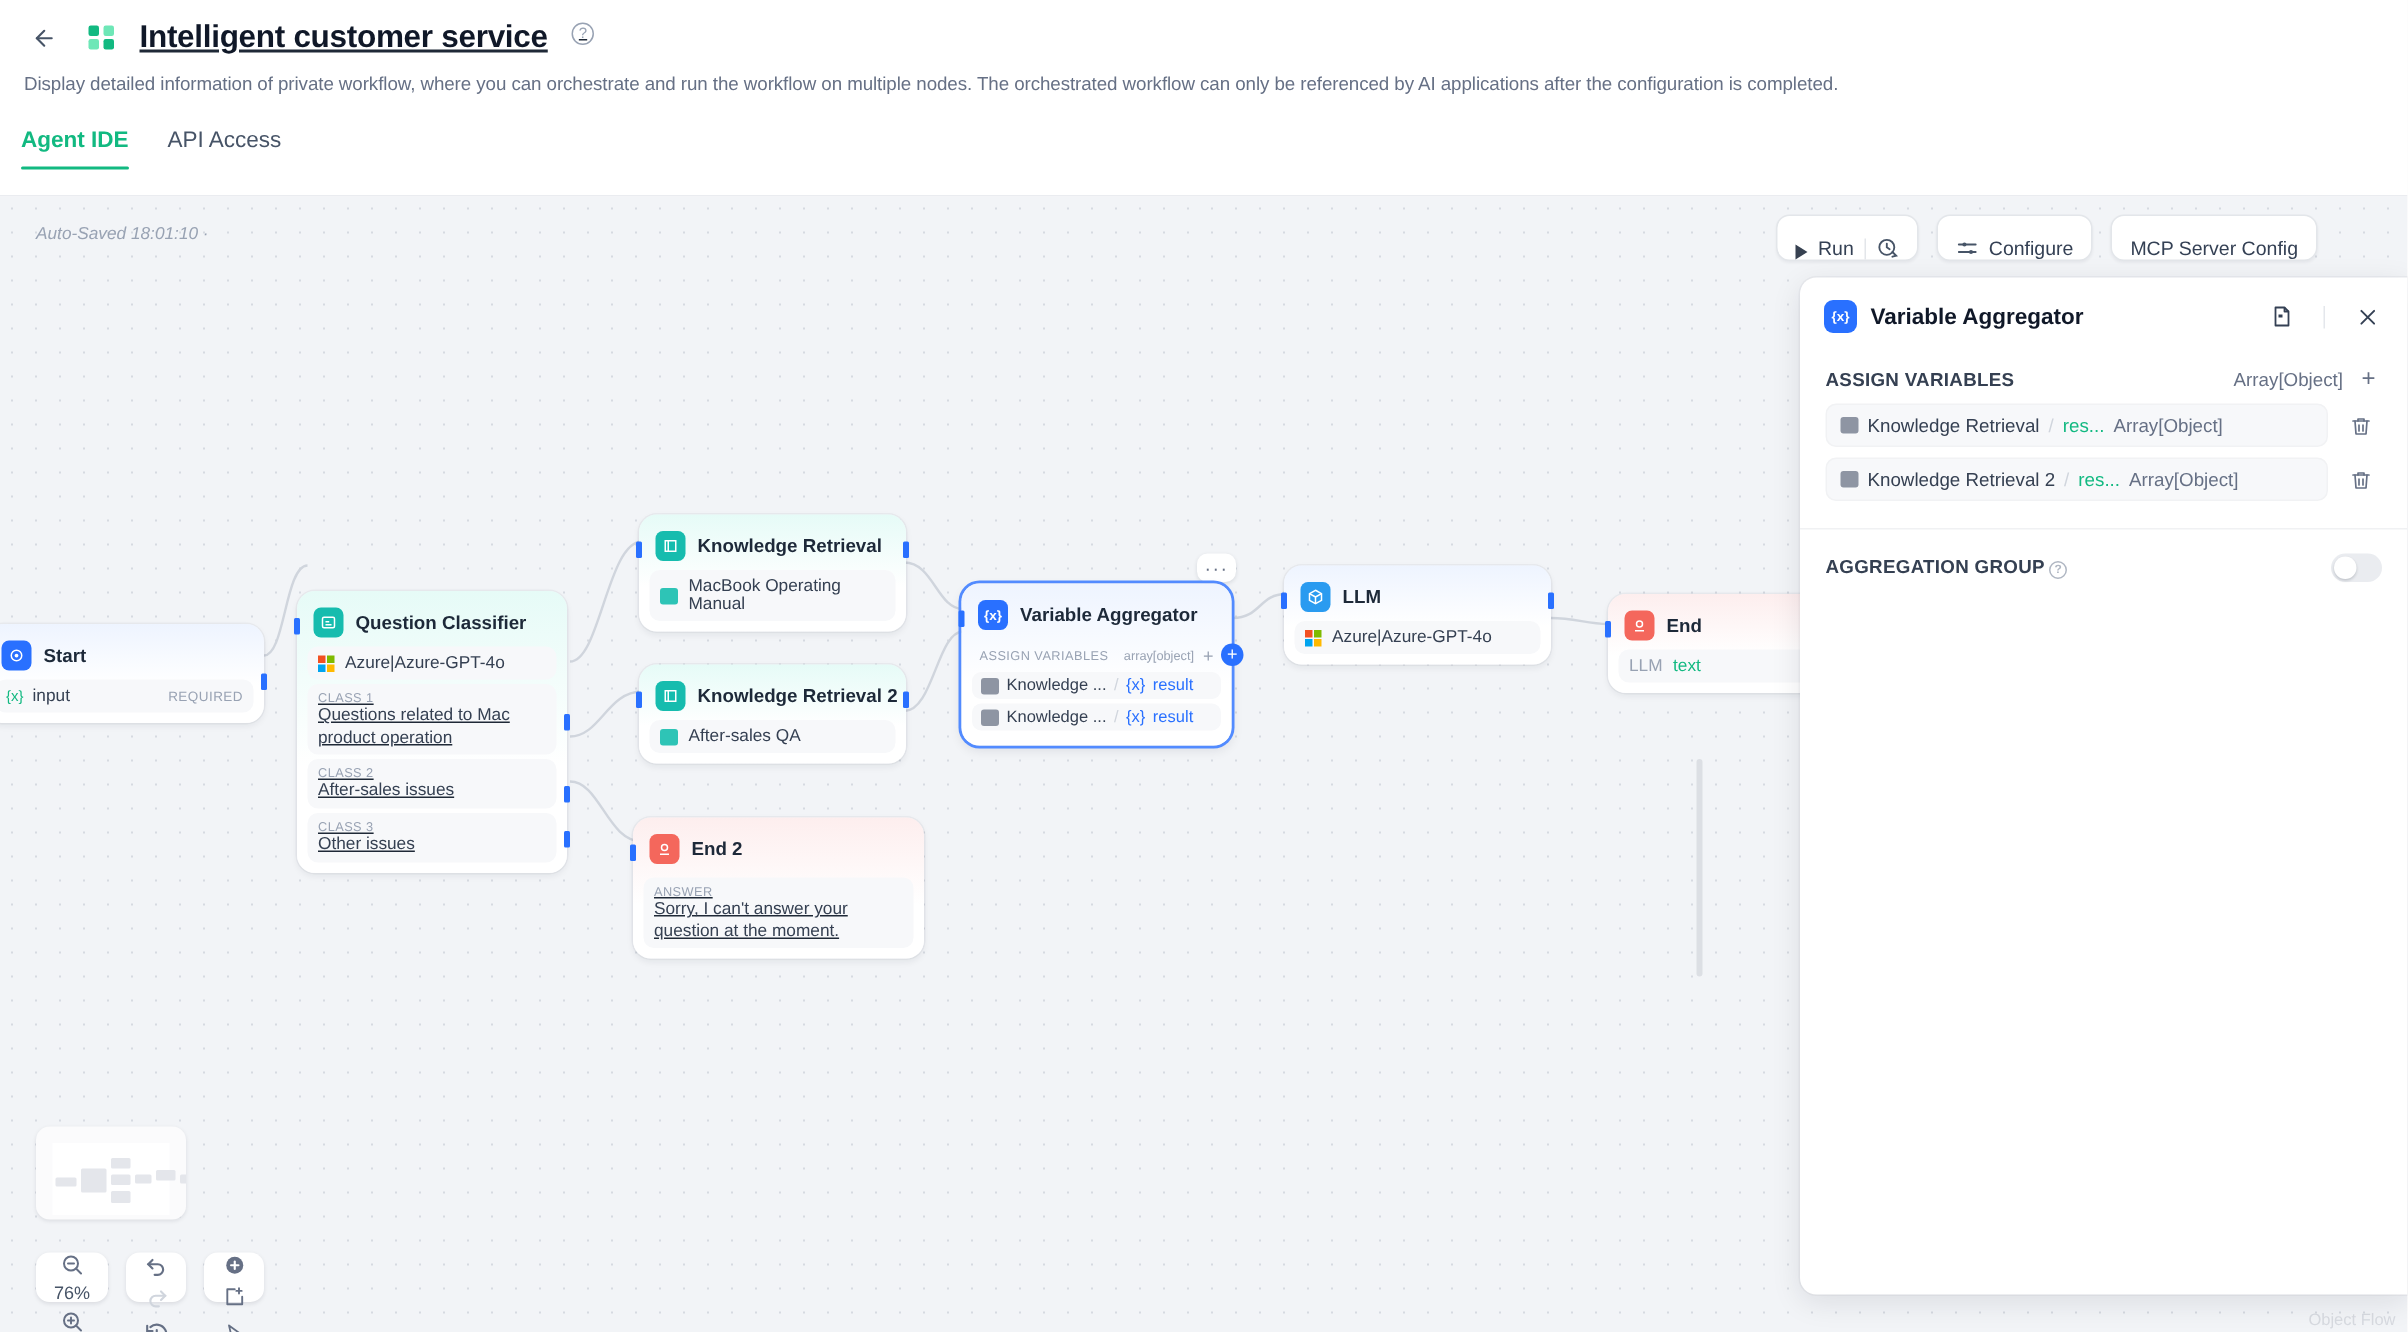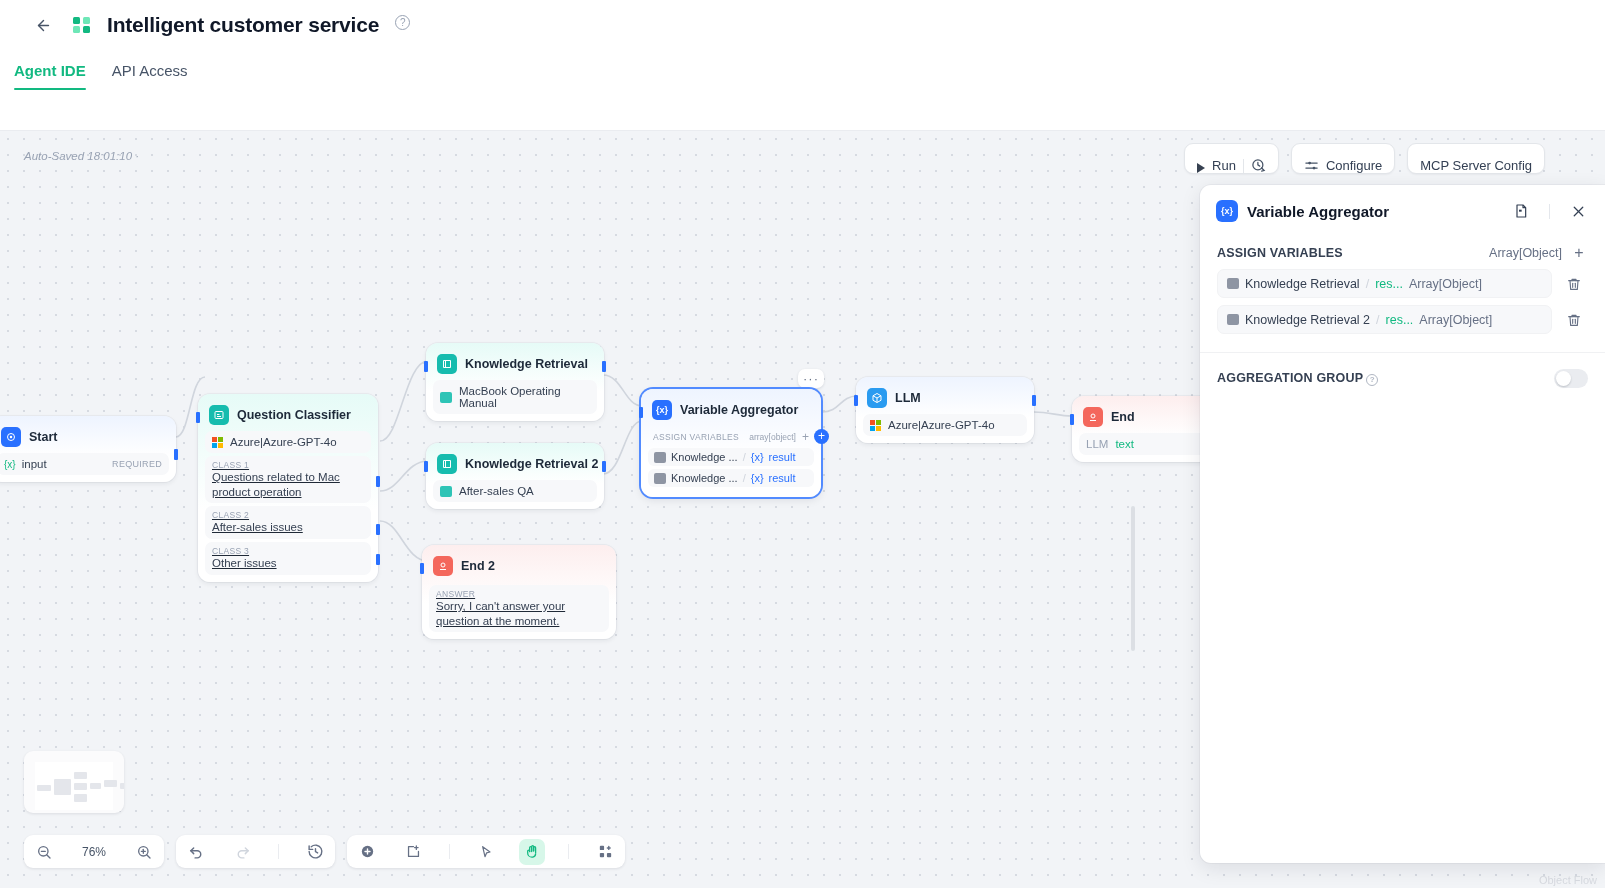--- a/index.html
+++ b/index.html
@@ -7,21 +7,21 @@
     width: 1605px; height: 888px;
     font-family: "Liberation Sans", sans-serif;
     background: #ffffff;
     overflow: hidden;
     color: #1f2937;
   }
   #app { position: relative; width: 1605px; height: 888px; }
 
   
   .header { position: absolute; top: 0; left: 0; width: 1605px; height: 131px; background: #fff; }
-  .hdr-row { display: flex; align-items: center; gap: 12px; padding: 10px 0 0 28px; height: 40px; }
+  .hdr-row { display: flex; align-items: center; gap: 12px; padding: 10px 0 0 14px; height: 40px; text-decoration: underline; }
   .back-btn {
     width: 30px; height: 30px; border-radius: 8px; background: #fff;
     display: flex; align-items: center; justify-content: center;
     color: #4b5563; font-size: 17px; cursor: pointer;
   }
   .app-logo { width: 25px; height: 25px; border-radius: 6px; background: #ffffff; position: relative; display:inline-block; }
   .app-logo i { position: absolute; display: block; border-radius: 1.5px; }
   .app-logo i:nth-child(1) { left: 3px; top: 4px; width: 7px; height: 7px; background: #12b981; }
   .app-logo i:nth-child(2) { left: 13px; top: 4px; width: 7px; height: 7px; background: #6ee7b7; }
   .app-logo i:nth-child(3) { left: 3px; top: 13px; width: 7px; height: 7px; background: #6ee7b7; }
@@ -131,21 +131,21 @@
     position: absolute; left: 24px; bottom: 75px; width: 100px; height: 62px;
     background: #fbfbfc; border-radius: 9px; box-shadow: 0 1px 3px rgba(16,24,40,.10);
     overflow: hidden;
   }
   .mm-inner { position: absolute; left: 11px; top: 11px; width: 78px; height: 48px; background: #fff; }
   .mm-box { position: absolute; background: #e4e6eb; border-radius: 1px; }
 
   .bottombar { position: absolute; left: 24px; bottom: 20px; display: flex; gap: 12px; align-items: center; }
   .bgroup {
     background: #fff; border-radius: 9px; height: 33px; display: flex; align-items: center;
-    box-shadow: 0 1px 3px rgba(16,24,40,.10); padding: 0 7px; gap: 20px;
+    box-shadow: 0 1px 3px rgba(16,24,40,.10); padding: 0 7px; gap: 4px; flex-direction: column;
   }
   .bbtn {
     width: 26px; height: 26px; border-radius: 7px; display: flex; align-items: center;
     justify-content: center; cursor: pointer; color: #667085;
   }
   .bbtn.on { background: #d7f7e9; color: #12b981; }
   .bbtn.dim { color: #d0d5dd; cursor: default; }
   .zoomlvl { font-size: 12px; color: #475467; min-width: 34px; text-align: center; }
   .bsep { width: 1px; height: 15px; background: #eaecf0; margin: 0 3px; }
 
@@ -225,20 +225,21 @@
       </div>
       <span class="app-logo">
           <i></i>
           <i></i>
           <i></i>
           <i></i>
         </span>
       <span class="page-title">Intelligent customer service</span>
       <span class="help-icon">?</span>
     </div>
+    <div class="subtitle">Display detailed information of private workflow, where you can orchestrate and run the workflow on multiple nodes. The orchestrated workflow can only be referenced by AI applications after the configuration is completed.</div>
     <div class="tabs">
       <div class="tab active">Agent IDE</div>
       <div class="tab">API Access</div>
     </div>
     <div class="hdr-divider"></div>
   </div>
 
   <div class="canvas">
 
     <div class="autosave">Auto-Saved 18:01:10 ·</div>

